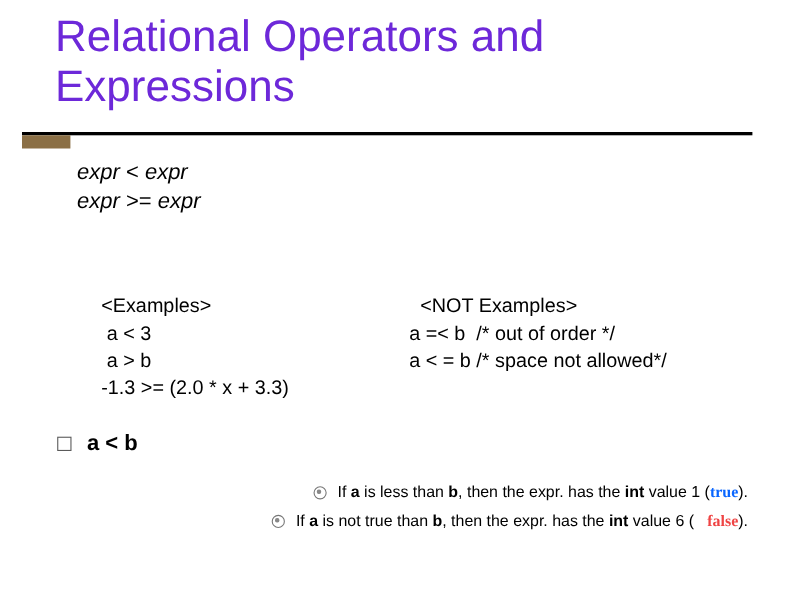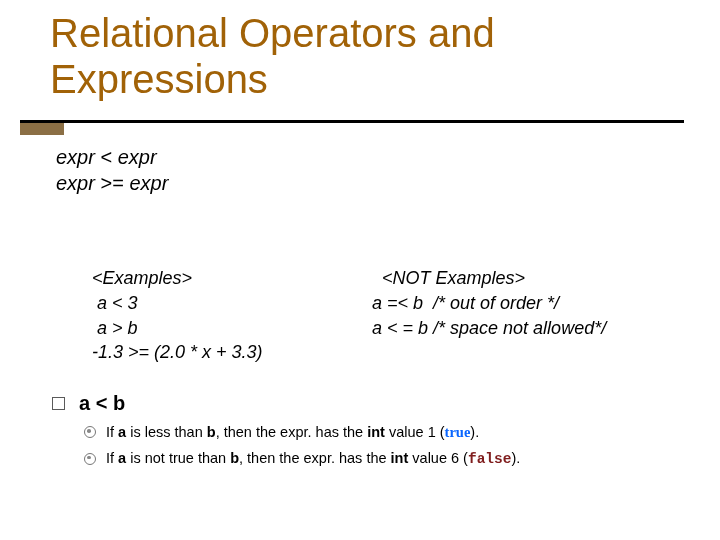--- a/index.html
+++ b/index.html
@@ -20,41 +20,41 @@
   }
   .title {
     position: absolute;
     left: 50px;
     top: 10px;
     right: 40px;
     font-family: "Trebuchet MS", "Segoe UI", sans-serif;
     font-size: 40px;
     line-height: 1.15;
     font-weight: 400;
-    color: #a16207;
+    color: #6d28d9;
   }
   .title-rule {
     position: absolute;
     left: 20px;
     top: 120px;
     right: 36px;
     height: 0;
     border-top: 3px solid #000;
   }
   .accent {
     position: absolute;
     left: 20px;
     top: 123px;
     width: 44px;
     height: 12px;
     background: #8b6f45;
   }
   .opblock {
     position: absolute;
-    left: 56px;
+    left: 70px;
     top: 144px;
     font-family: "Comic Sans MS", "Trebuchet MS", cursive, sans-serif;
     font-size: 20px;
     line-height: 1.3;
     font-style: italic;
   }
   .opblock .row .op { font-style: normal; }
   .examples {
     position: absolute;
     left: 92px;
@@ -64,60 +64,61 @@
     font-size: 18px;
     line-height: 1.38;
   }
   .examples .cols {
     display: flex;
     flex-direction: row;
     gap: 20px;
   }
   .examples .col-left { width: 260px; }
   .examples .col-right { flex: 1; }
-  .examples .line { white-space: pre; font-style: italic; }
+  .examples .line { white-space: pre; }
   .ab-block {
     position: absolute;
     left: 52px;
     top: 392px;
     right: 40px;
   }
   .ab-line {
     display: flex;
     align-items: center;
     font-family: "Comic Sans MS", "Trebuchet MS", cursive, sans-serif;
     font-size: 20px;
-    margin-bottom: 4px;
+    margin-bottom: 20px;
   }
   .box-bullet {
     display: inline-block;
     width: 11px;
     height: 11px;
     border: 1.5px solid #5a5a5a;
     margin-right: 14px;
   }
   .sub {
     display: flex;
     align-items: center;
     margin-left: 32px;
     font-size: 14.5px;
     line-height: 1.8;
     font-family: "Trebuchet MS", sans-serif;
+    justify-content: flex-end;
   }
   .sub .circ {
     width: 10px; height: 10px; border-radius: 50%;
     border: 1.2px solid #777; margin-right: 10px;
     position: relative;
   }
   .sub .circ::after {
     content: ""; position: absolute; left: 2.3px; top: 2.3px;
     width: 3.5px; height: 3.5px; border-radius: 50%; background: #888;
   }
   .kw-true { color: #0a66ff; font-family: "Comic Sans MS", cursive; font-weight: bold; }
-  .kw-false { color: #7f1d1d; font-family: Liberation Mono, monospace; font-weight: bold; }
+  .kw-false { color: #ef4444; font-family: Liberation Serif, serif; font-weight: bold; margin-left: 12px; }
   .bold { font-weight: bold; }
 </style>
 </head>
 <body>
 <div class="slide">
 
   <div class="title">Relational Operators and Expressions</div>
   <div class="title-rule"></div>
   <div class="accent"></div>
 

